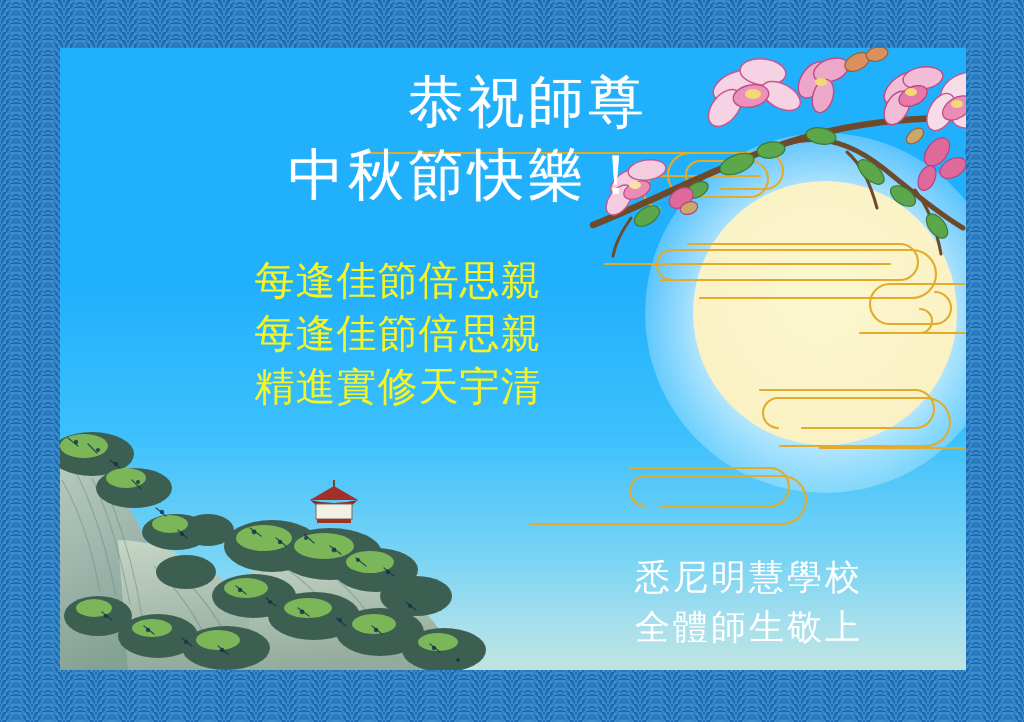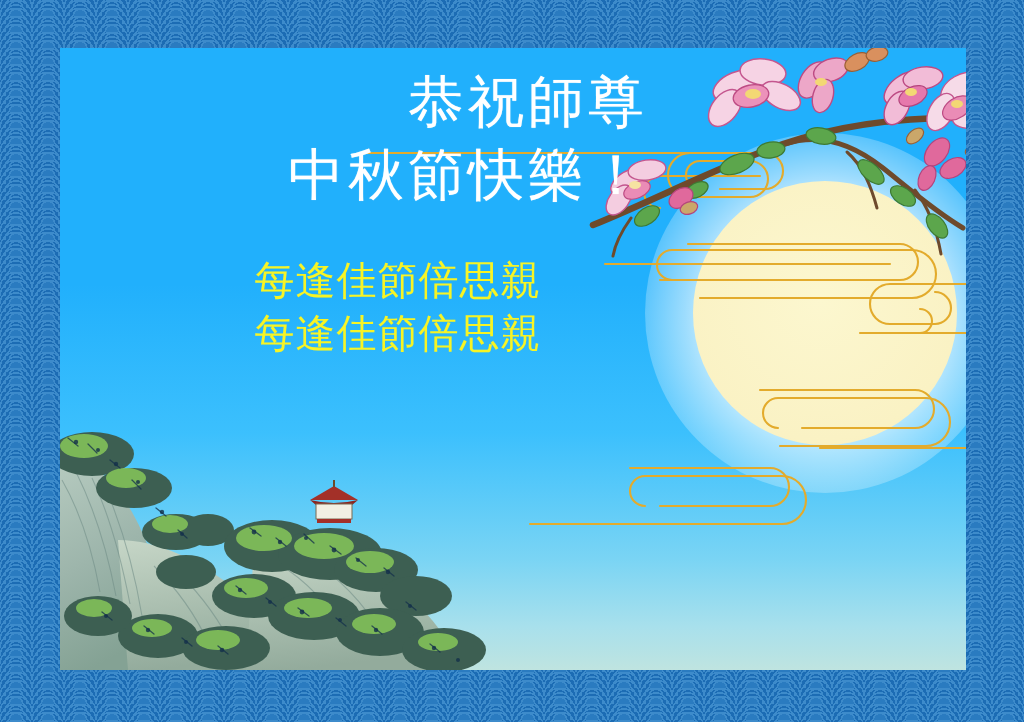--- a/index.html
+++ b/index.html
@@ -358,17 +358,22 @@
     </svg>
 
     <div id="title-block">
       <div class="t-line">恭祝師尊</div>
       <div class="t-line">中秋節快樂！</div>
     </div>
 
     <div id="poem-block">
       <div class="p-line">每逢佳節倍思親</div>
       <div class="p-line">每逢佳節倍思親</div>
+      <div class="p-line">精進實修天宇清</div>
     </div>
 
+    <div id="signature-block">
+      <div class="s-line">悉尼明慧學校</div>
+      <div class="s-line">全體師生敬上</div>
+    </div>
 
   </div>
 </div>
 
 </body></html>

